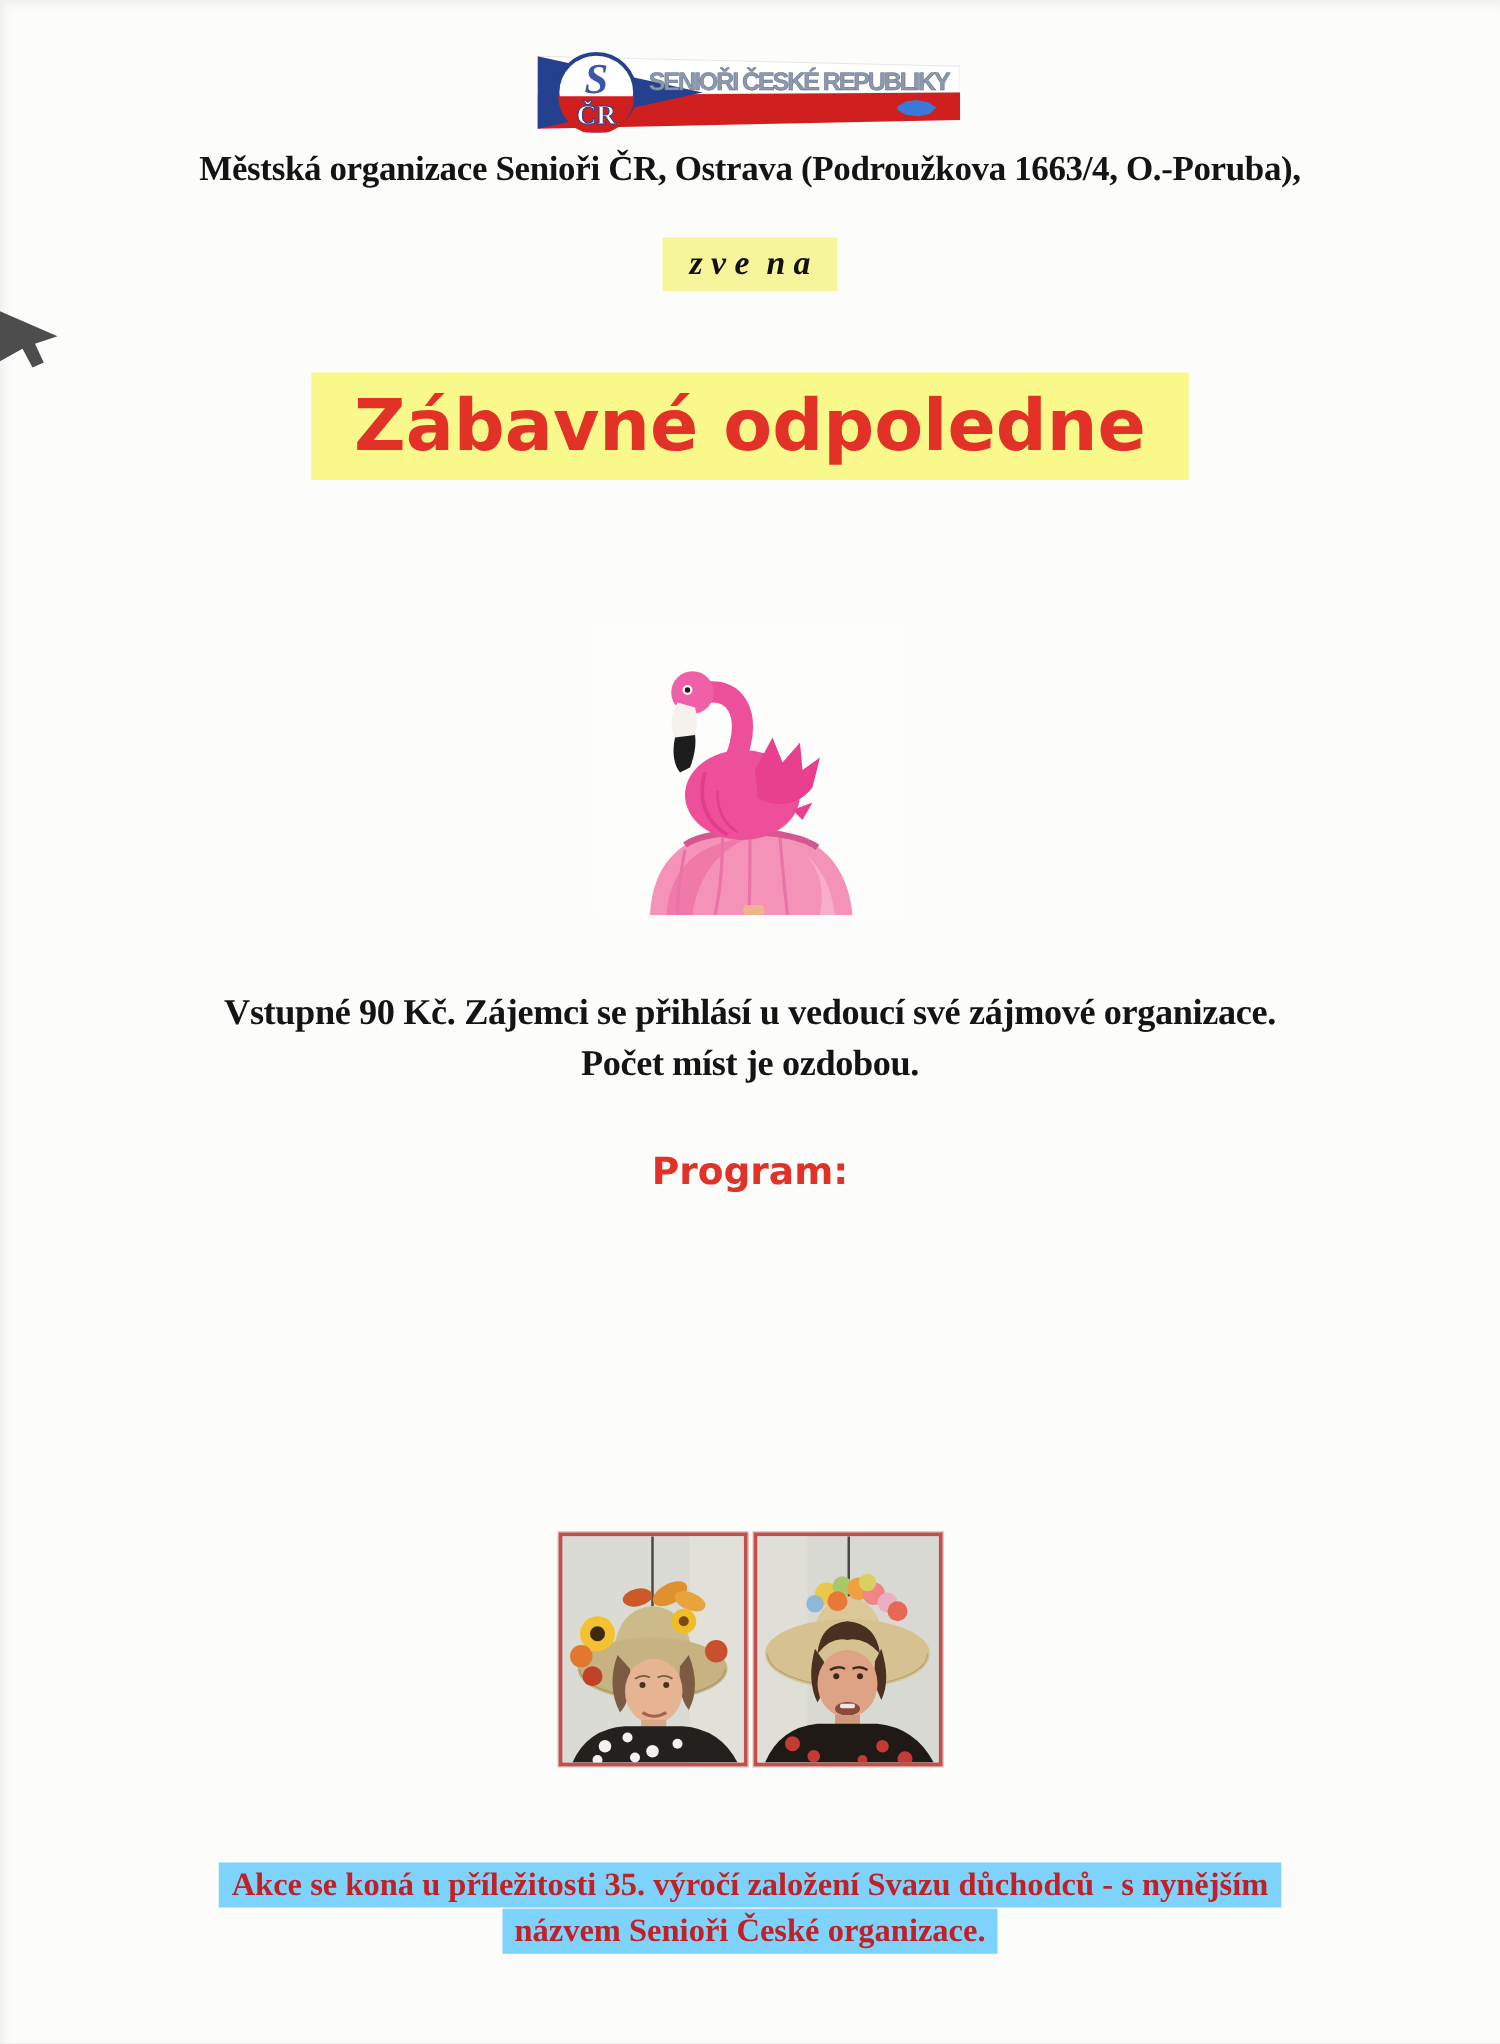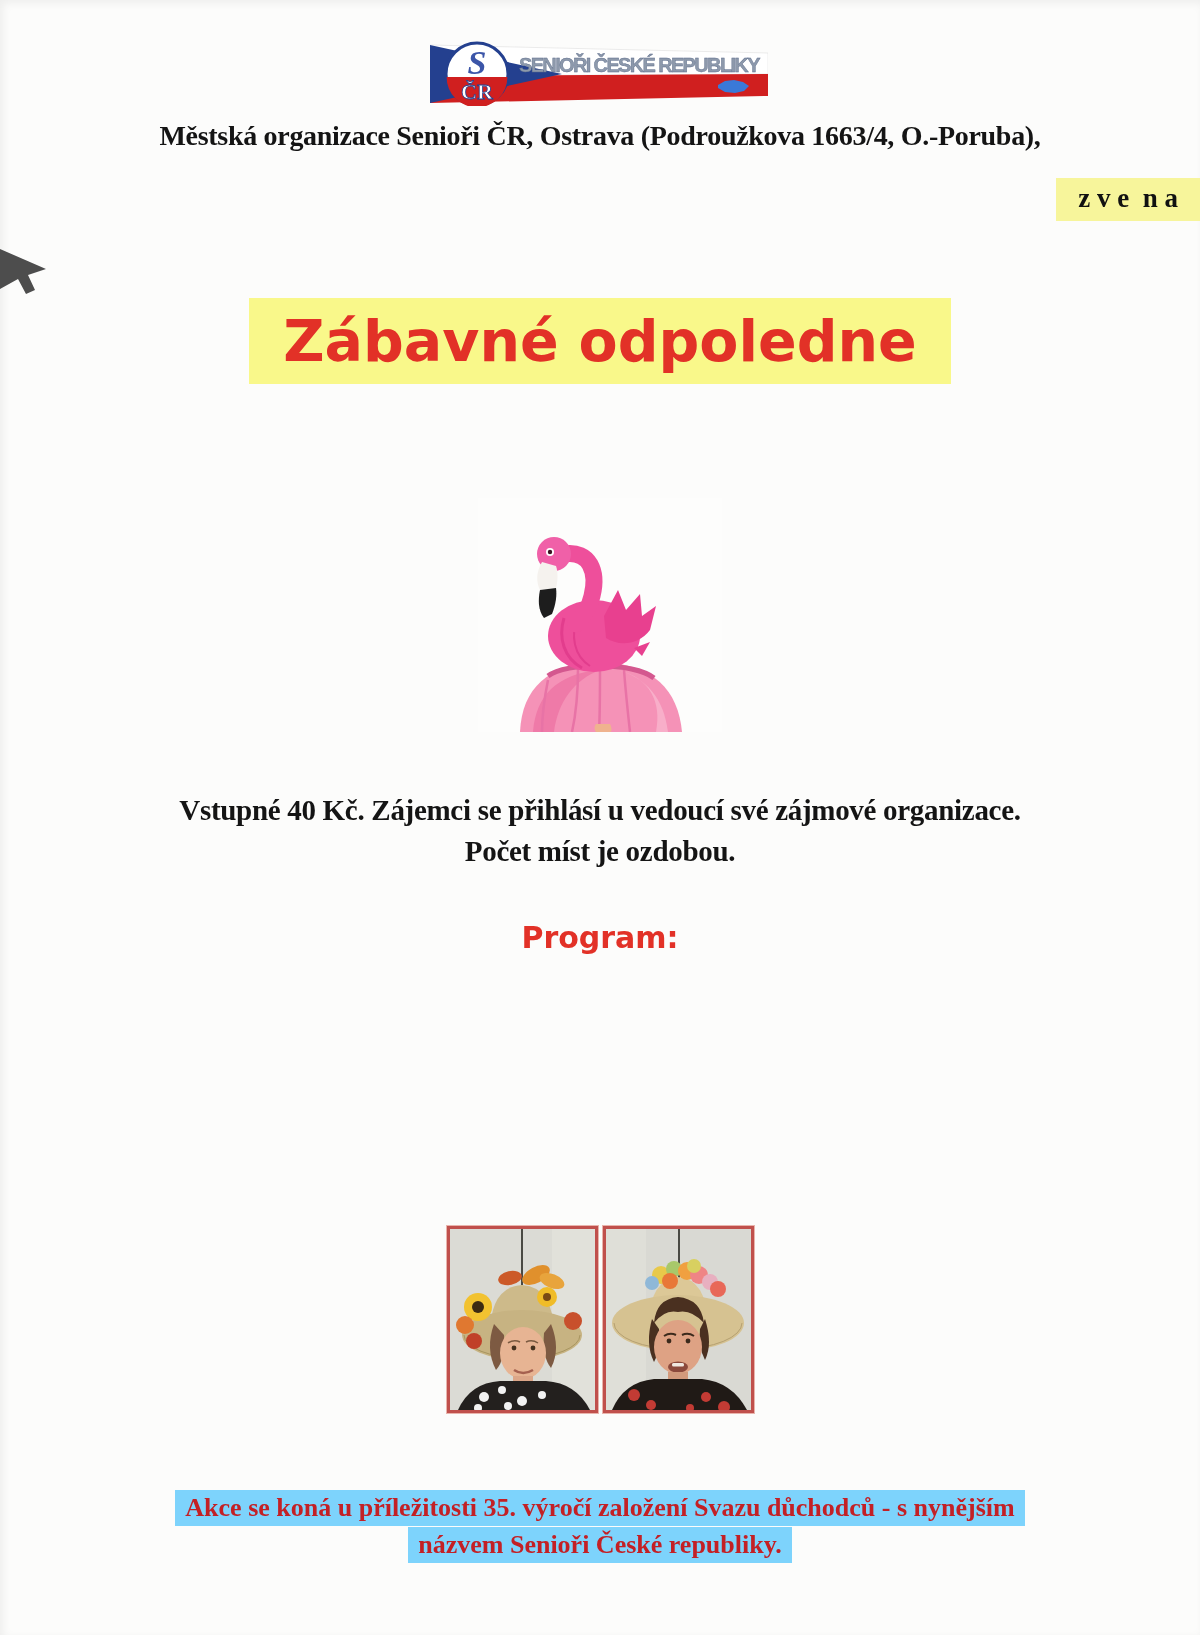--- a/index.html
+++ b/index.html
@@ -23,21 +23,21 @@
 
   .logo{position:absolute;left:430px;top:40px;width:338px;height:66px;}
   .logo svg{width:100%;height:100%;}
 
   .org-line{
     position:absolute;top:120px;left:0;width:100%;
     text-align:center;font-size:28px;font-weight:bold;
     letter-spacing:-0.3px;
   }
 
-  .invite-wrap{position:absolute;top:178px;left:0;width:100%;text-align:right;}
+  .invite-wrap{position:absolute;top:190px;left:0;width:100%;text-align:center;font-style:italic;}
   .invite{
     display:inline-block;background:#f7f59b;color:#111;
     font-size:27px;font-weight:bold;padding:5px 22px 7px;
     white-space:pre;
   }
 
   .title{position:absolute;top:294px;left:0;width:100%;text-align:center;
     font-family:"DejaVu Sans", sans-serif;color:#e23127;font-weight:bold;}
   .title .line{margin:4px;line-height:0;}
   .title .hl{
@@ -152,21 +152,21 @@
         <path d="M64 64 C58 74 58 84 62 92 L78 90 C80 82 80 74 78 68 Z" fill="#f5f2ee"></path>
         <path d="M62 92 C60 102 60 112 66 120 L74 116 C78 106 79 97 78 90 Z" fill="#1d1d1d"></path>
 
         <circle cx="72" cy="54" r="4" fill="#ffffff"></circle>
         <circle cx="72" cy="54" r="2.2" fill="#3a1020"></circle>
       </g>
     </svg>
   </div>
 
   <div class="details">
-    <div>Vstupné 40 Kč. Zájemci se přihlásí u vedoucí své zájmové organizace.</div>
+    <div>Vstupné 90 Kč. Zájemci se přihlásí u vedoucí své zájmové organizace.</div>
     <div>Počet míst je ozdobou.</div>
   </div>
 
   <div class="program-heading">Program:</div>
 
   <div class="photos">
     <div class="photo">
       <svg viewBox="0 0 145 181">
         <rect width="145" height="181" fill="#dbdbd5"></rect>
         <rect x="102" width="43" height="181" fill="#e1e1da"></rect>
@@ -243,16 +243,16 @@
         <circle cx="45" cy="176" r="5" fill="#c23b34"></circle>
         <circle cx="100" cy="168" r="5" fill="#c23b34"></circle>
         <circle cx="118" cy="178" r="6" fill="#c23b34"></circle>
         <circle cx="84" cy="179" r="4" fill="#c23b34"></circle>
       </svg>
     </div>
   </div>
 
   <div class="footer">
     <div><span class="hl-f">Akce se koná u příležitosti 35. výročí založení Svazu důchodců - s nynějším</span></div>
-    <div><span class="hl-f">názvem Senioři České republiky.</span></div>
+    <div><span class="hl-f">názvem Senioři České organizace.</span></div>
   </div>
 
 </div>
 
 </body></html>

